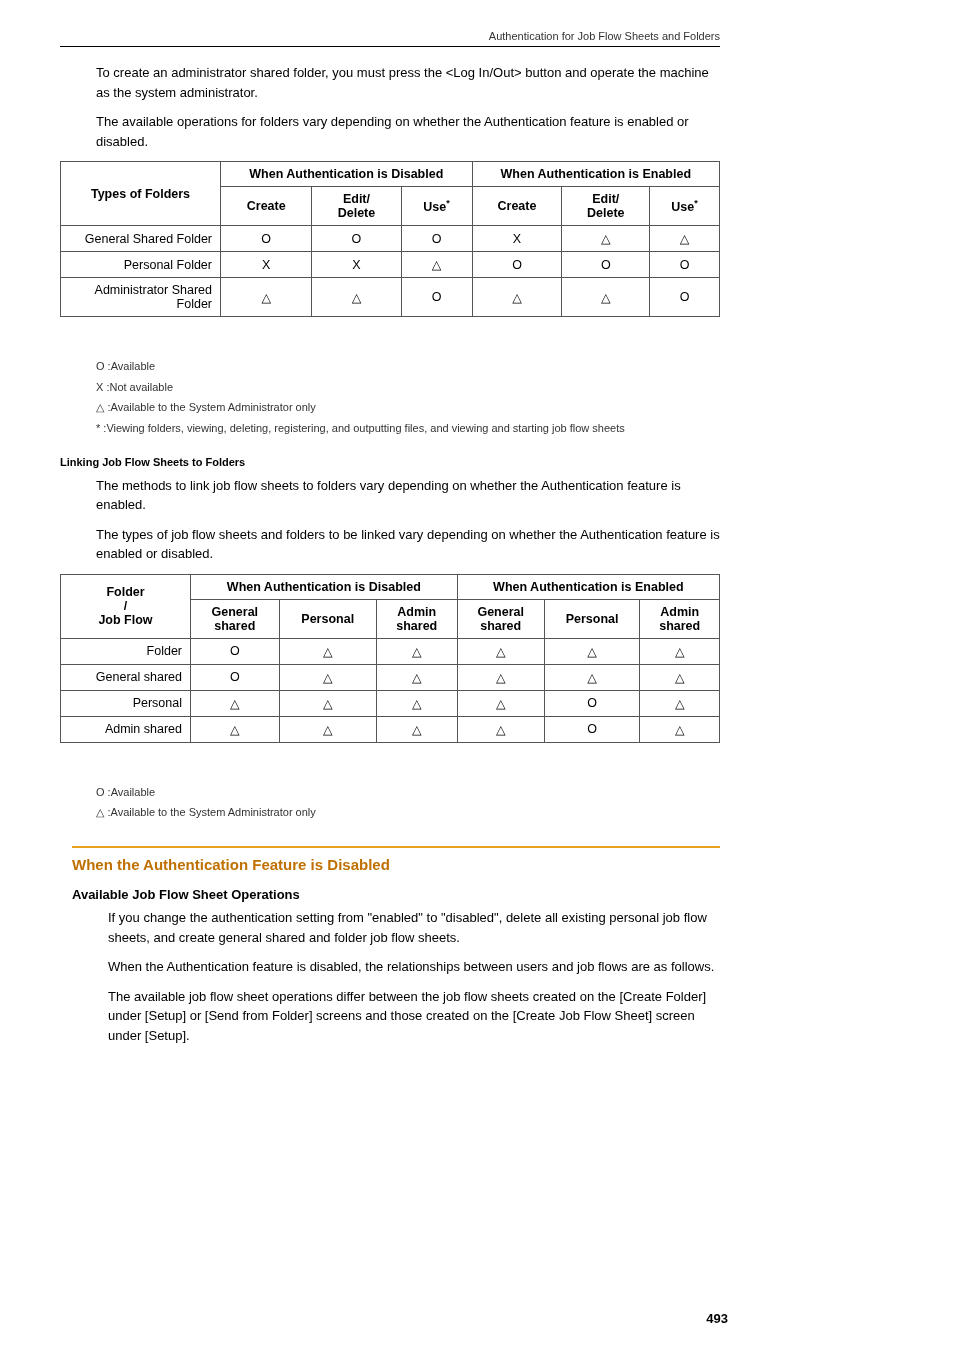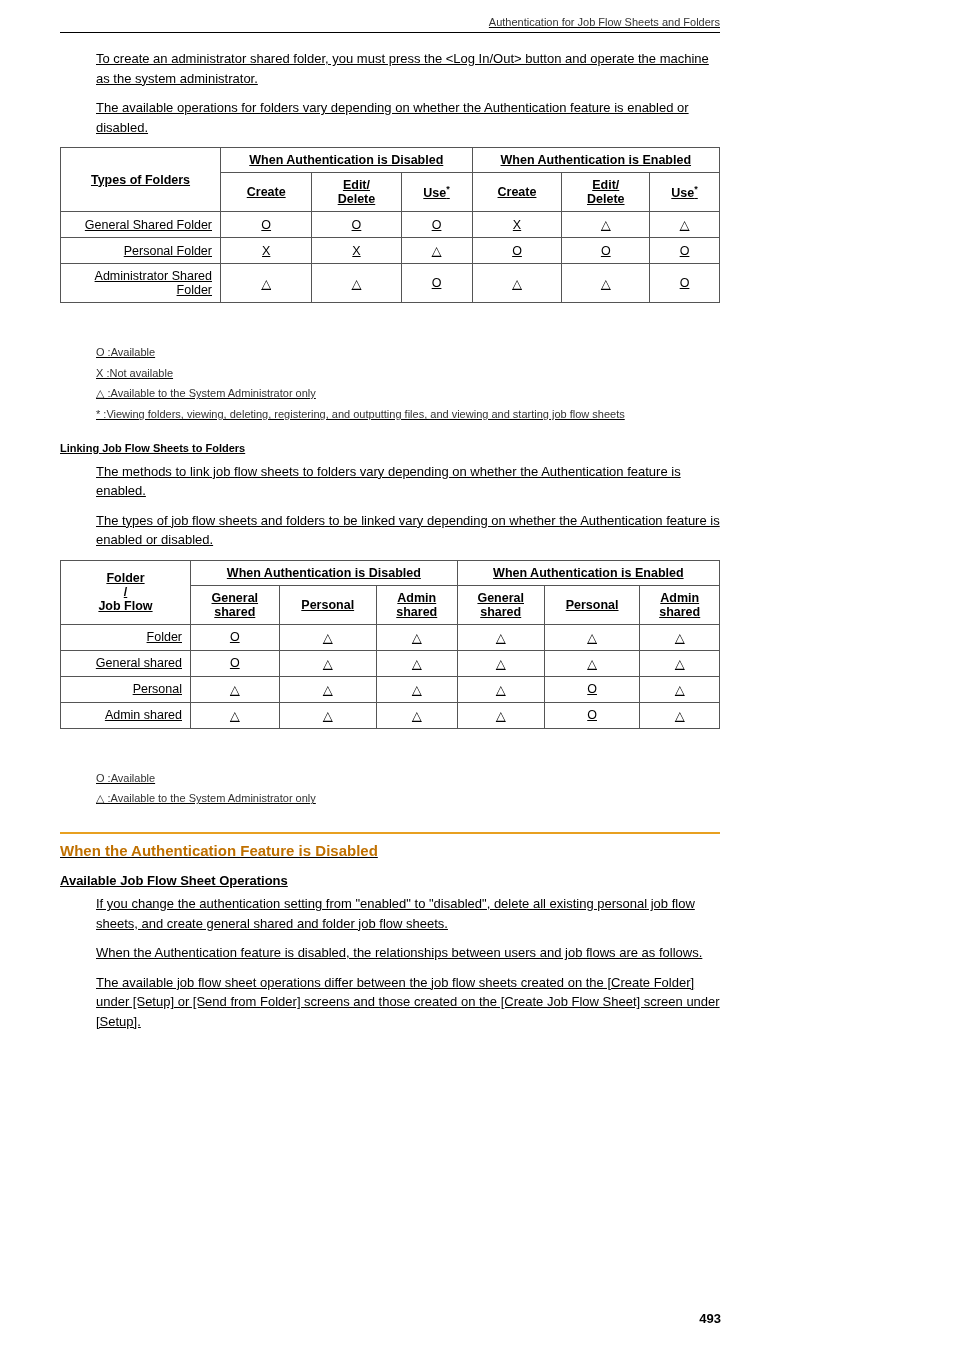--- a/index.html
+++ b/index.html
@@ -8,23 +8,22 @@
       font-size: 13px;
       background: #fff;
       color: #000;
       width: 954px;
       min-height: 1350px;
       padding: 0;
     }
     .page {
       width: 780px;
       min-height: 1350px;
-      padding: 16px 60px 40px 60px;
+      padding: 30px 60px 40px 60px;
       position: relative;
-      text-decoration: underline;
     }
     .header-line {
       display: flex;
       justify-content: flex-end;
       border-bottom: 1px solid #000;
       padding-bottom: 4px;
       margin-bottom: 16px;
       font-size: 11px;
       color: #333;
     }
@@ -77,31 +76,32 @@
     }
     .sub-section-heading {
       font-weight: bold;
       font-size: 13px;
       margin: 14px 0 6px 0;
     }
     .major-section {
       border-top: 2px solid #e8a020;
       margin-top: 24px;
       padding-top: 8px;
+      margin-left: 12px;
     }
     .major-section-title {
       font-weight: bold;
       font-size: 15px;
       color: #c07000;
       margin-bottom: 10px;
     }
     .page-number {
       position: absolute;
       bottom: 24px;
-      right: 59px;
+      right: 52px;
       font-size: 13px;
       font-weight: bold;
     }
     .footnote {
       font-size: 11px;
       color: #333;
       margin-bottom: 2px;
     }
     .indent {
       padding-left: 36px;

